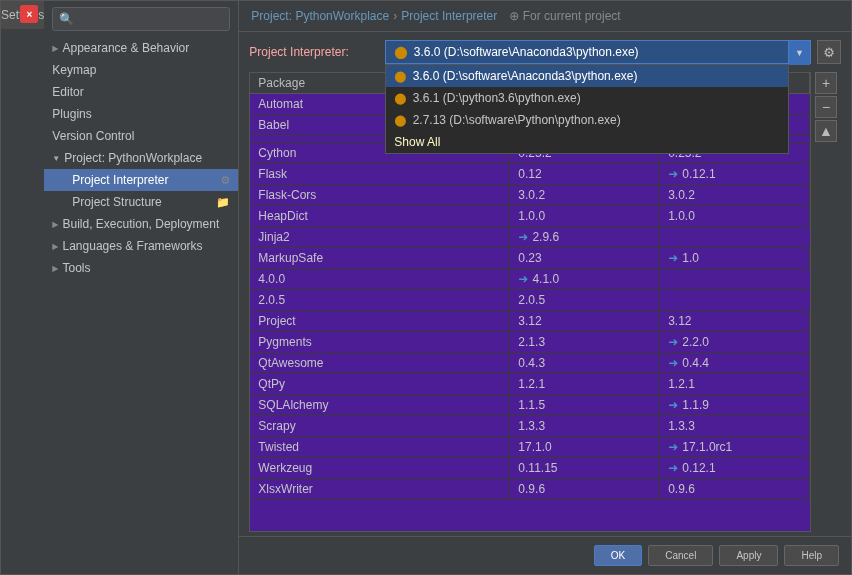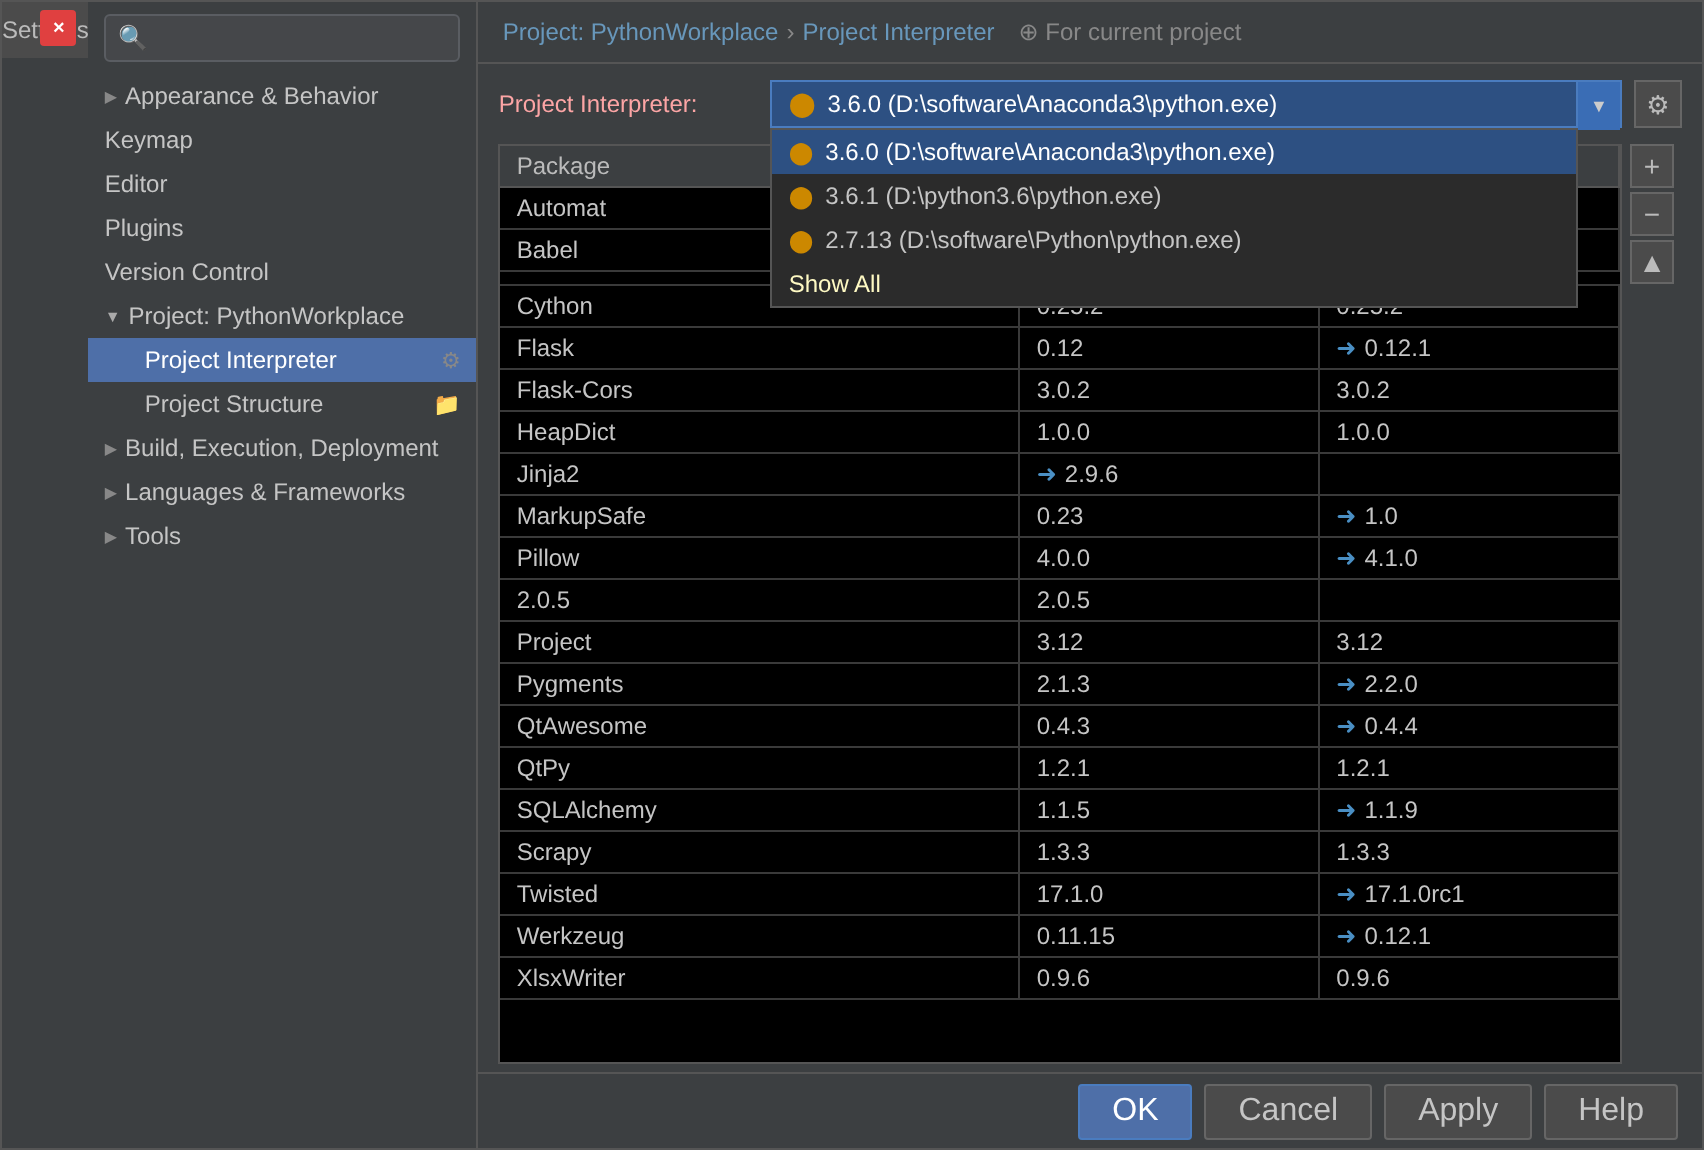--- a/index.html
+++ b/index.html
@@ -40,24 +40,24 @@
     .table-header { display: grid; grid-template-columns: 260px 1fr 1fr; background: #3c3f41; border-bottom: 1px solid #555; position: sticky; top: 0; z-index: 10; }
     .th { padding: 3px 8px; color: #bbb; border-right: 1px solid #555; font-size: 12px; }
     .table-row { display: grid; grid-template-columns: 260px 1fr 1fr; border-bottom: 1px solid #3a3a3a; }
     .td { padding: 3px 8px; color: #c5c5c5; font-size: 12px; border-right: 1px solid #3a3a3a; white-space: nowrap; overflow: hidden; }
     .upgrade-arrow { color: #4a8fc4; margin-right: 4px; }
     
     .table-side-btns { display: flex; flex-direction: column; gap: 2px; padding: 0 4px; }
     .side-btn { width: 22px; height: 22px; background: #4b4b4b; border: 1px solid #666; color: #bbb; display: flex; align-items: center; justify-content: center; cursor: pointer; font-size: 14px; line-height: 1; }
     
     .bottom-bar { height: 38px; display: flex; align-items: center; justify-content: flex-end; gap: 6px; padding: 0 12px; border-top: 1px solid #555; background: #3c3f41; }
-    .btn { padding: 4px 16px; border: 1px solid #666; color: #c5c5c5; cursor: pointer; background: #4b4b4b; font-size: 16px; border-radius: 2px; }
+    .btn { padding: 4px 16px; border: 1px solid #666; color: #c5c5c5; cursor: pointer; background: #4b4b4b; font-size: 10px; border-radius: 2px; }
     .btn.primary { background: #4e6fa8; border-color: #4a7cbf; color: #fff; }
     .table-area { display: flex; flex: 1; overflow: hidden; margin: 0 10px 4px; }
-    .table-container { flex: 1; border: 1px solid #555; background: #000000; display: flex; flex-direction: column; overflow: hidden; }
+    .table-container { flex: 1; border: 1px solid #555; background: #4c1d95; display: flex; flex-direction: column; overflow: hidden; }
     .table-content { flex: 1; overflow-y: auto; }
     .interp-row-wrap { position: relative; }
   </style>
 </head>
 <body>
 
 <div class="dialog">
 
   <div class="title-bar">
     <span>Settings</span>
@@ -198,21 +198,20 @@
               <div class="table-row">
     <div class="td">Jinja2</div>
     <div class="td"><span class="upgrade-arrow">➜</span>2.9.6</div>
   </div>
               <div class="table-row">
     <div class="td">MarkupSafe</div>
     <div class="td">0.23</div>
     <div class="td"><span class="upgrade-arrow">➜</span>1.0</div>
   </div>
               <div class="table-row">
-    <div class="td">Pillow</div>
     <div class="td">4.0.0</div>
     <div class="td"><span class="upgrade-arrow">➜</span>4.1.0</div>
   </div>
               <div class="table-row">
     <div class="td">2.0.5</div>
     <div class="td">2.0.5</div>
   </div>
               <div class="table-row">
     <div class="td">Project</div>
     <div class="td">3.12</div>

